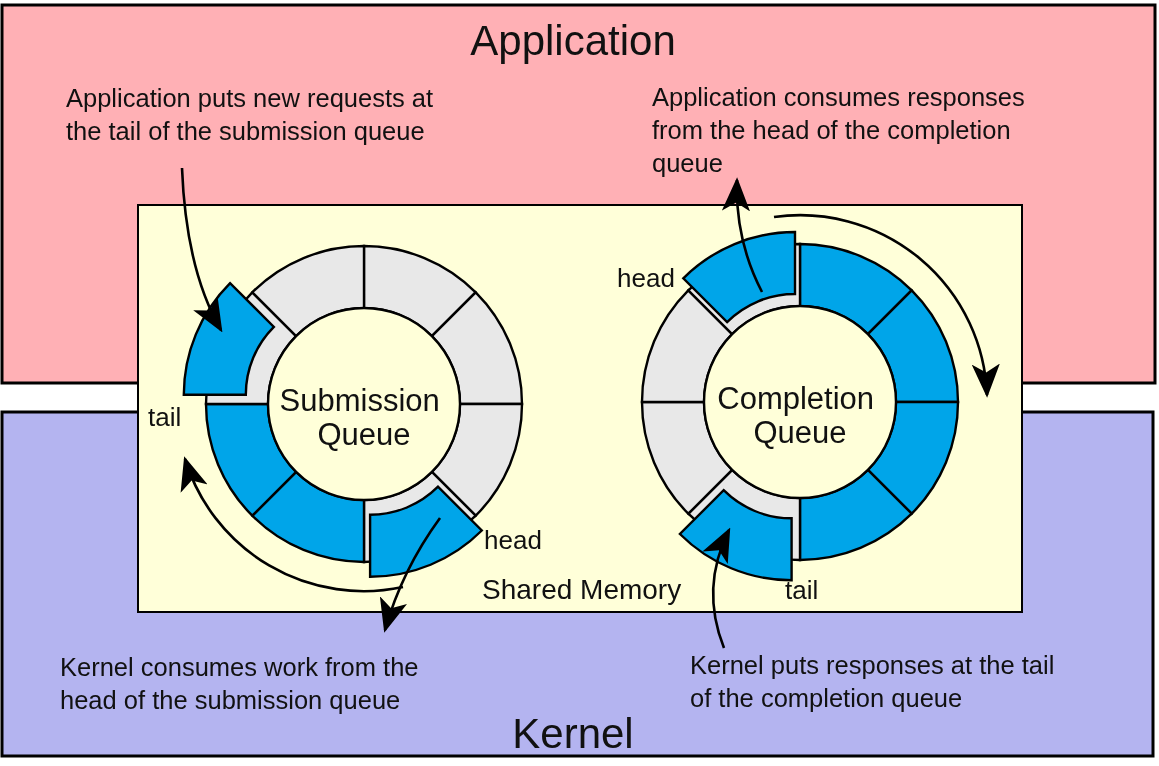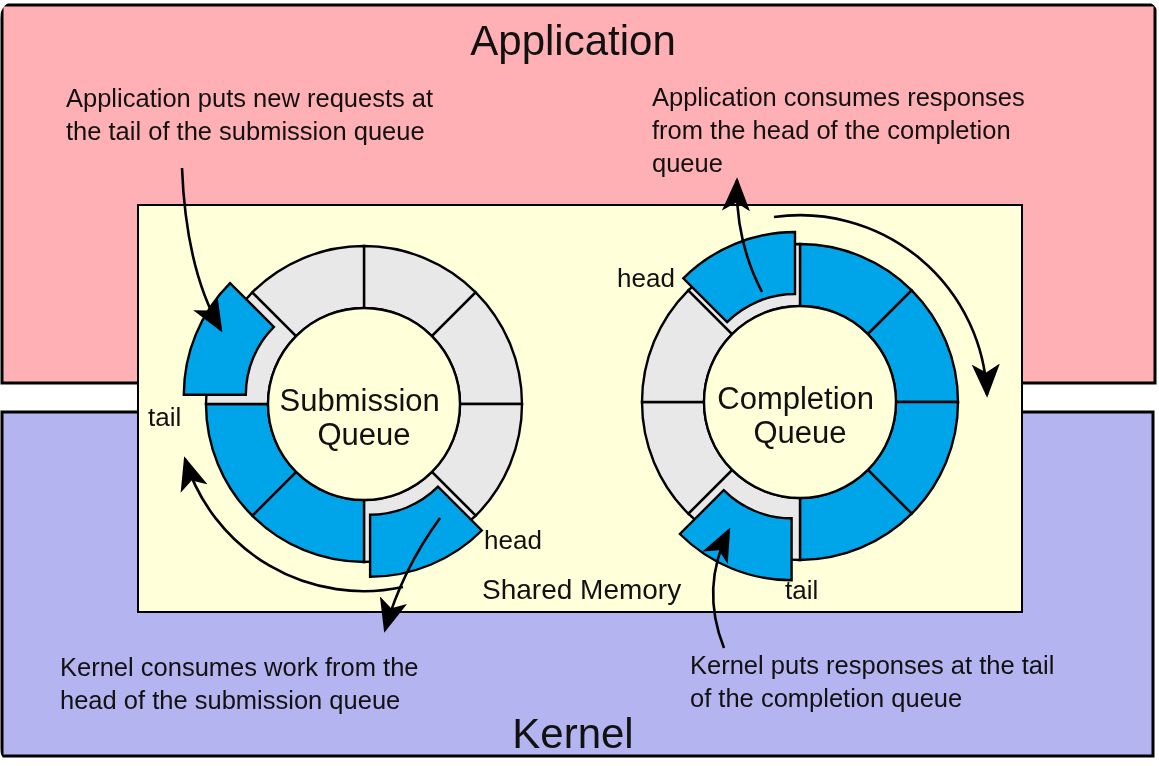--- a/index.html
+++ b/index.html
@@ -1,16 +1,16 @@
 <!DOCTYPE html>
 <html><head>
 <meta charset="utf-8">
 <style>
   html,body{margin:0;padding:0;background:#ffffff;}
-  #canvas{position:relative;width:1159px;height:766px;background:#ffffff;overflow:hidden;border-radius:18px;}
+  #canvas{position:relative;width:1159px;height:766px;background:#ffffff;overflow:hidden;}
   svg{display:block;}
   text{font-family:"Liberation Sans", sans-serif;fill:#111111;}
   .title{font-size:42px;}
   .note{font-size:25.5px;}
   .small{font-size:26px;}
   .ringtitle{font-size:31px;text-anchor:middle;}
   .shared{font-size:28px;}
 </style>
 </head>
 <body>

